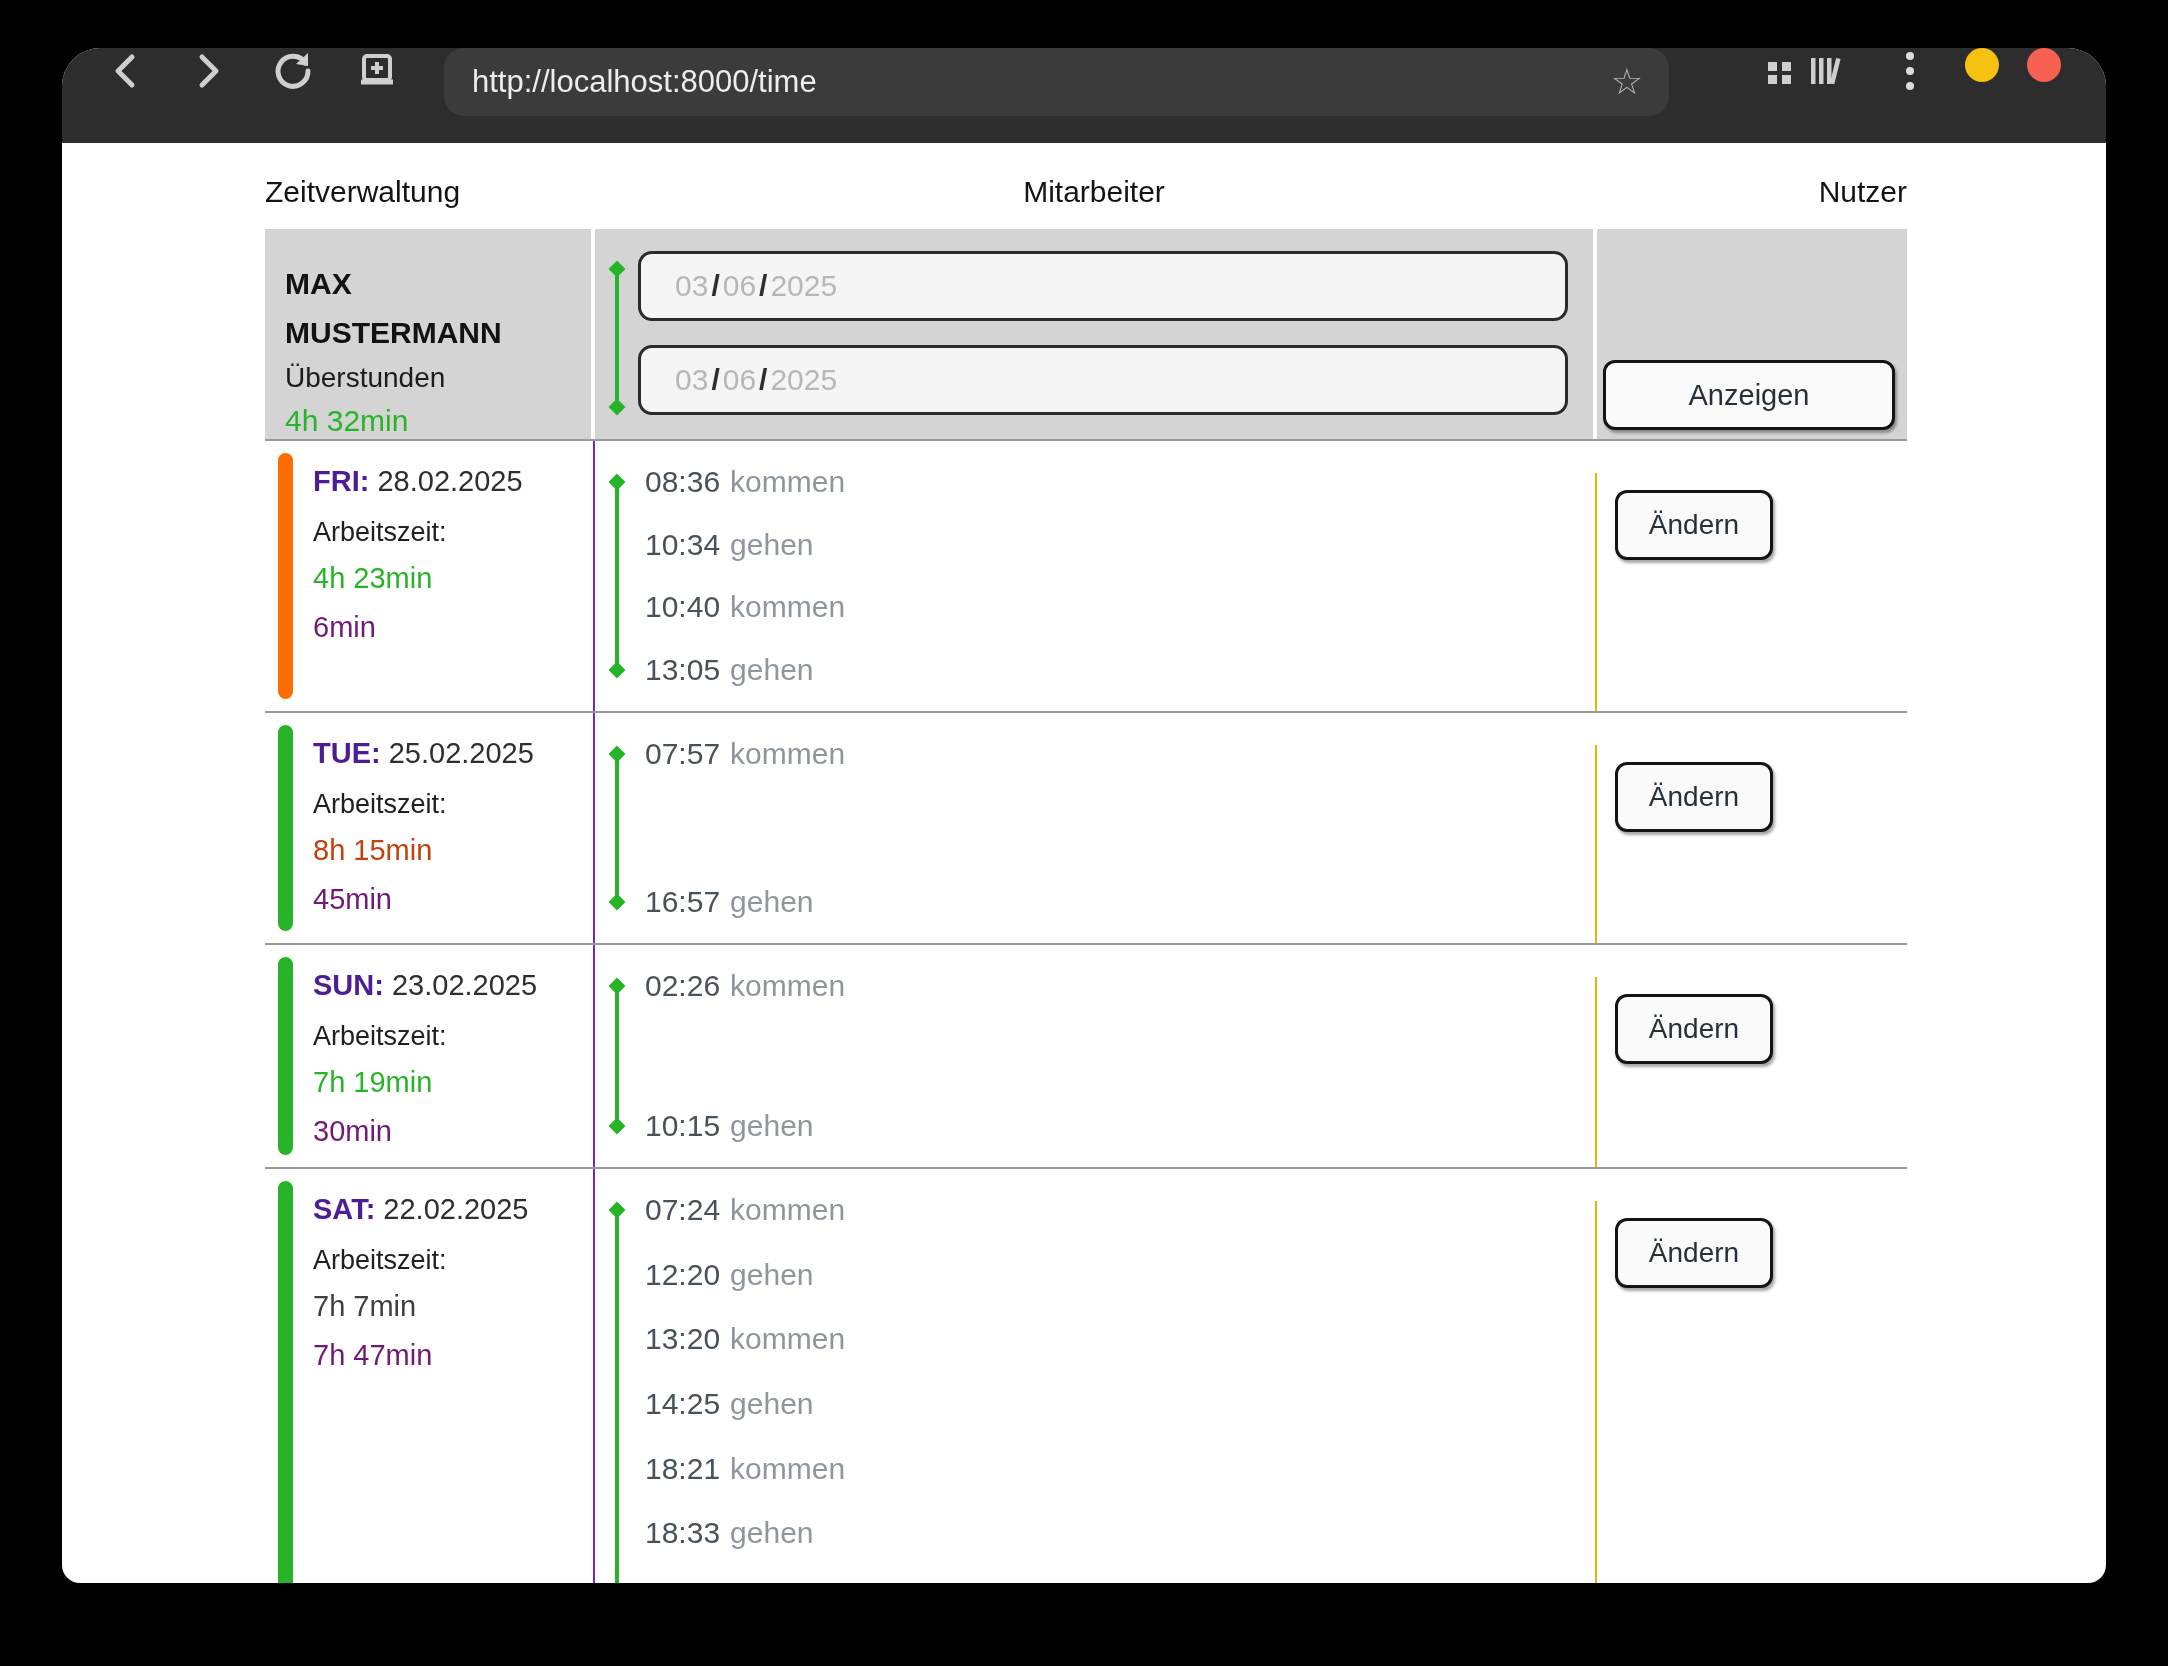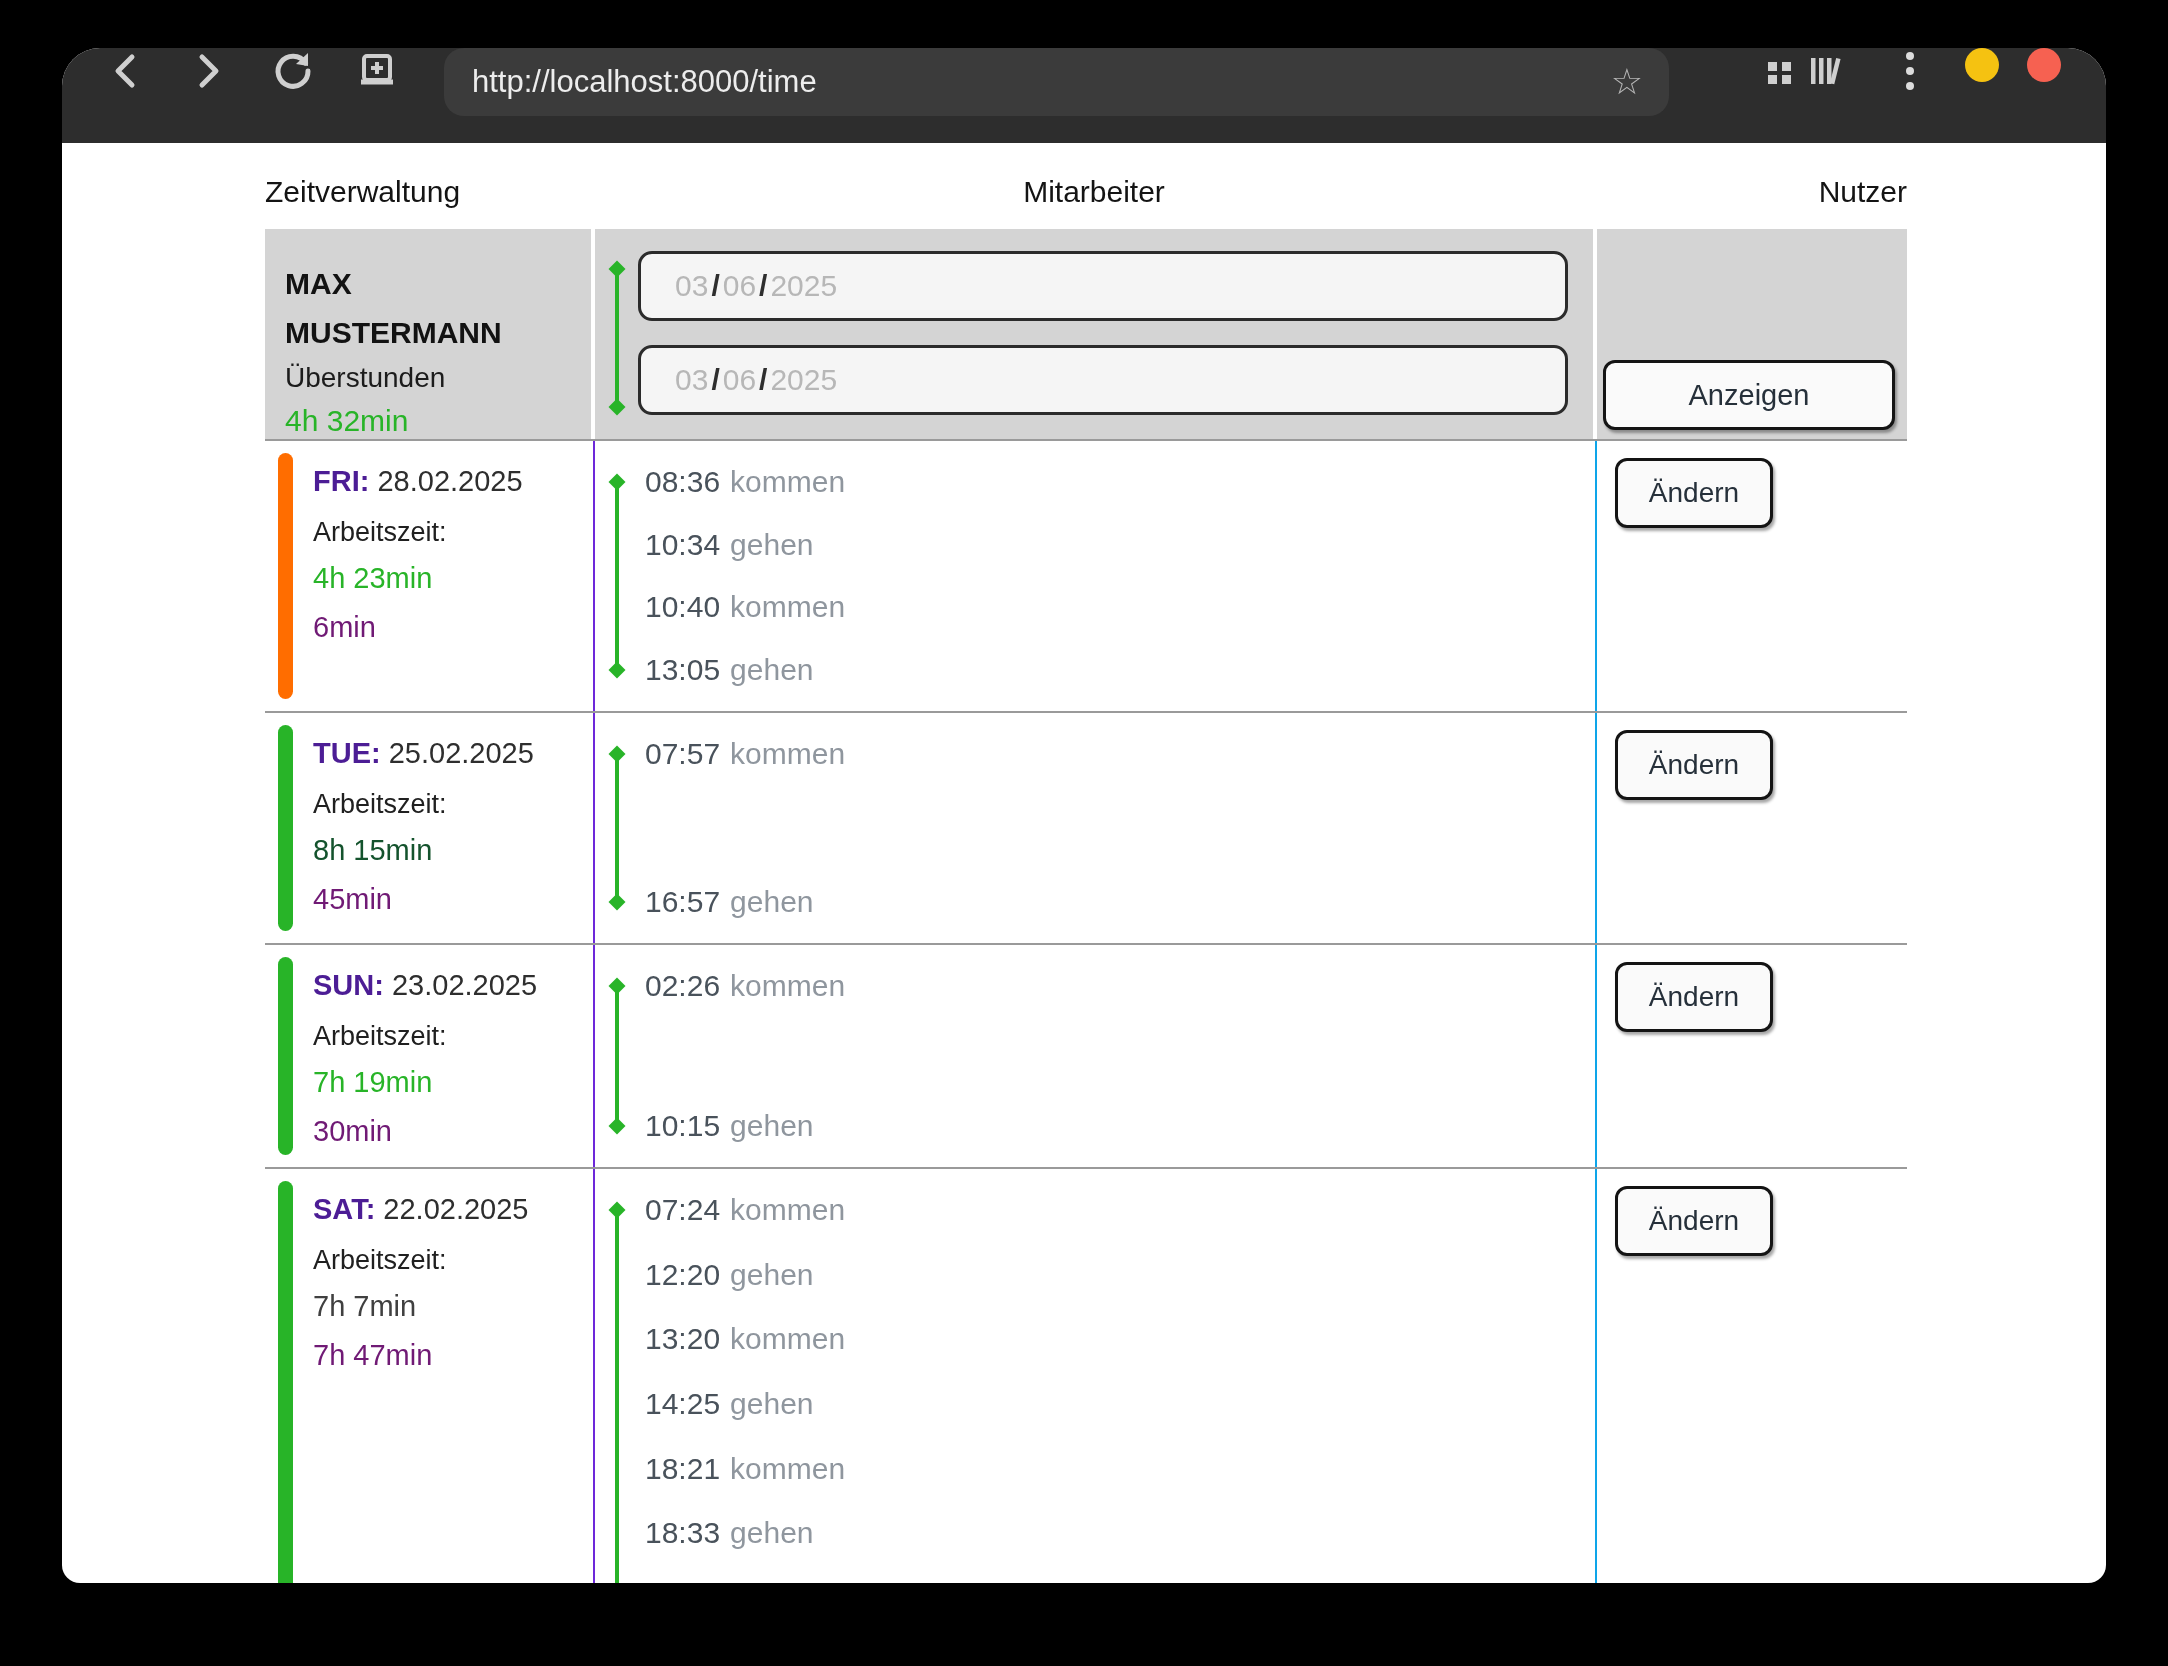--- a/index.html
+++ b/index.html
@@ -77,21 +77,21 @@
   .gtime{font-size:29px;line-height:34px;margin-top:12px;}
   .ptime{font-size:29px;color:#701a75;line-height:34px;margin-top:15px;}
   .c2{
     position:relative;border-left:2px solid #6d28d9;
     display:flex;flex-direction:column;justify-content:space-between;
     padding:24px 0;box-sizing:border-box;
   }
   .timeline{position:absolute;left:20px;top:41px;bottom:41px;width:4px;}
   .entry{height:34px;line-height:34px;margin-left:50px;font-size:30px;color:#8f969e;white-space:nowrap;}
   .entry .t{color:#49525b;margin-right:10px;}
-  .c3{position:relative;border-left:2px solid #0ea5e9;}
+  .c3{position:relative;border-left:2px solid #eab308;margin-top:32px;}
   .aendern{position:absolute;left:18px;top:17px;width:158px;height:70px;font-size:28px;}
 </style>
 </head>
 <body>
 
 <div class="window">
 
   <div class="toolbar">
     <div class="tb-icon">
       <svg width="26" height="38" viewBox="0 0 26 38">
@@ -211,21 +211,21 @@
     <div class="c3">
       <button class="btn aendern">Ändern</button>
     </div>
   </div>
 
   <div class="row" style="height: 230px;">
     <div class="c1">
       <span class="bar" style="background: rgb(40, 180, 40);"></span>
       <div class="dayline"><span class="day">TUE:</span> <span class="date">25.02.2025</span></div>
       <div class="alabel">Arbeitszeit:</div>
-      <div class="gtime green-text" style="color: #14532d;">8h 15min</div>
+      <div class="gtime green-text" style="color: #c2410c;">8h 15min</div>
       <div class="ptime">45min</div>
     </div>
     <div class="c2">
       <span class="timeline tl-green" style="background: rgb(40, 180, 40);">
         <span class="diamond d-top" style="background: rgb(40, 180, 40);"></span>
         <span class="diamond d-bot" style="background: rgb(40, 180, 40);"></span>
       </span>
     <div class="entry"><span class="t">07:57</span><span class="w">kommen</span></div>
               <div class="entry"><span class="t">16:57</span><span class="w">gehen</span></div>
             </div>

